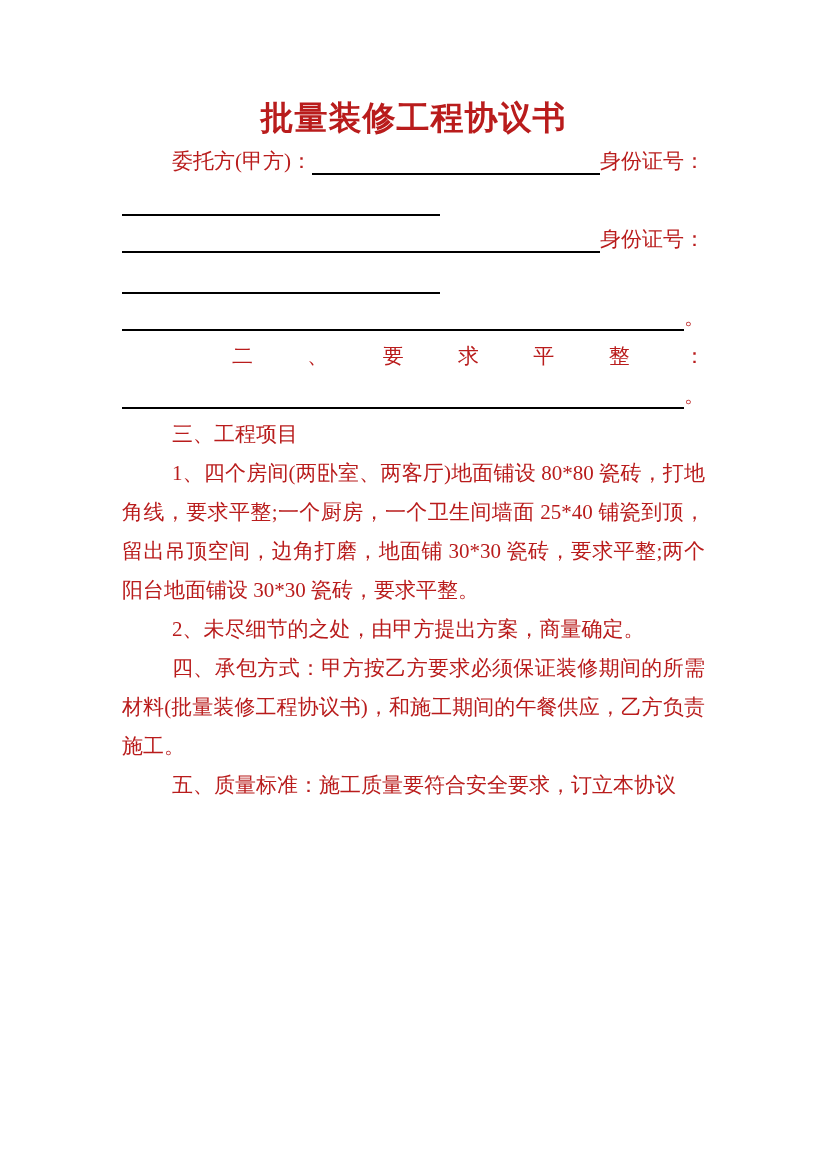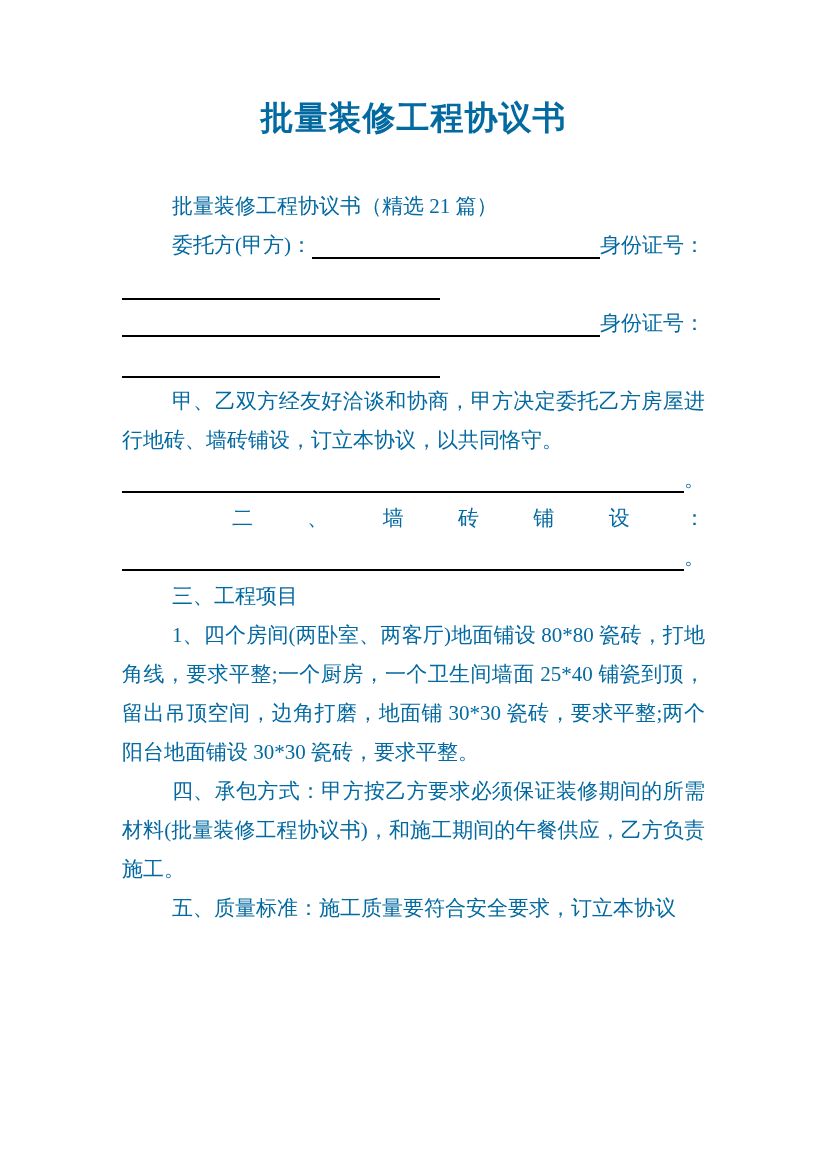--- a/index.html
+++ b/index.html
@@ -2,21 +2,21 @@
 <html><head>
 <meta charset="utf-8">
 <style>
   html, body { margin: 0; padding: 0; background: #ffffff; }
   .page {
     position: relative;
     width: 827px;
     height: 978px;
     background: #ffffff;
     overflow: hidden;
-    color: #0369a1;
+    color: #b91c1c;
     font-family: "Liberation Serif", "DejaVu Serif", serif;
   }
   .content {
     position: absolute;
     left: 122px;
     top: 0;
     width: 583px;
   }
   .doc-title {
     margin-top: 94px;
@@ -77,21 +77,20 @@
   }
 </style>
 </head>
 <body>
 
 <div class="page">
   <div class="content">
 
     <div class="doc-title">批量装修工程协议书</div>
 
-    <div class="para body-start">批量装修工程协议书（精选 21 篇）</div>
 
 
     <div class="flex-line">
       <span class="lbl indent">委托方(甲方)：</span>
       <span class="blank"></span>
       <span class="lbl">身份证号：</span>
     </div>
 
     <div class="line">
       <div class="blank-standalone"></div>
@@ -99,38 +98,38 @@
 
     <div class="flex-line">
       <span class="blank"></span>
       <span class="lbl">身份证号：</span>
     </div>
 
     <div class="line">
       <div class="blank-standalone"></div>
     </div>
 
-    <div class="para">甲、乙双方经友好洽谈和协商，甲方决定委托乙方房屋进行地砖、墙砖铺设，订立本协议，以共同恪守。</div>
 
 
     <div class="flex-line">
       <span class="blank"></span>
       <span class="lbl">。</span>
     </div>
 
-    <div class="spread">二、墙砖铺设：</div>
+    <div class="spread">二、要求平整：</div>
 
     <div class="flex-line">
       <span class="blank"></span>
       <span class="lbl">。</span>
     </div>
 
     <div class="para">三、工程项目</div>
 
     <div class="para">1、四个房间(两卧室、两客厅)地面铺设 80*80 瓷砖，打地角线，要求平整;一个厨房，一个卫生间墙面 25*40 铺瓷到顶，留出吊顶空间，边角打磨，地面铺 30*30 瓷砖，要求平整;两个阳台地面铺设 30*30 瓷砖，要求平整。</div>
 
+    <div class="para">2、未尽细节的之处，由甲方提出方案，商量确定。</div>
 
     <div class="para">四、承包方式：甲方按乙方要求必须保证装修期间的所需材料(批量装修工程协议书)，和施工期间的午餐供应，乙方负责施工。</div>
 
     <div class="para">五、质量标准：施工质量要符合安全要求，订立本协议</div>
 
   </div>
 </div>
 
 </body></html>

